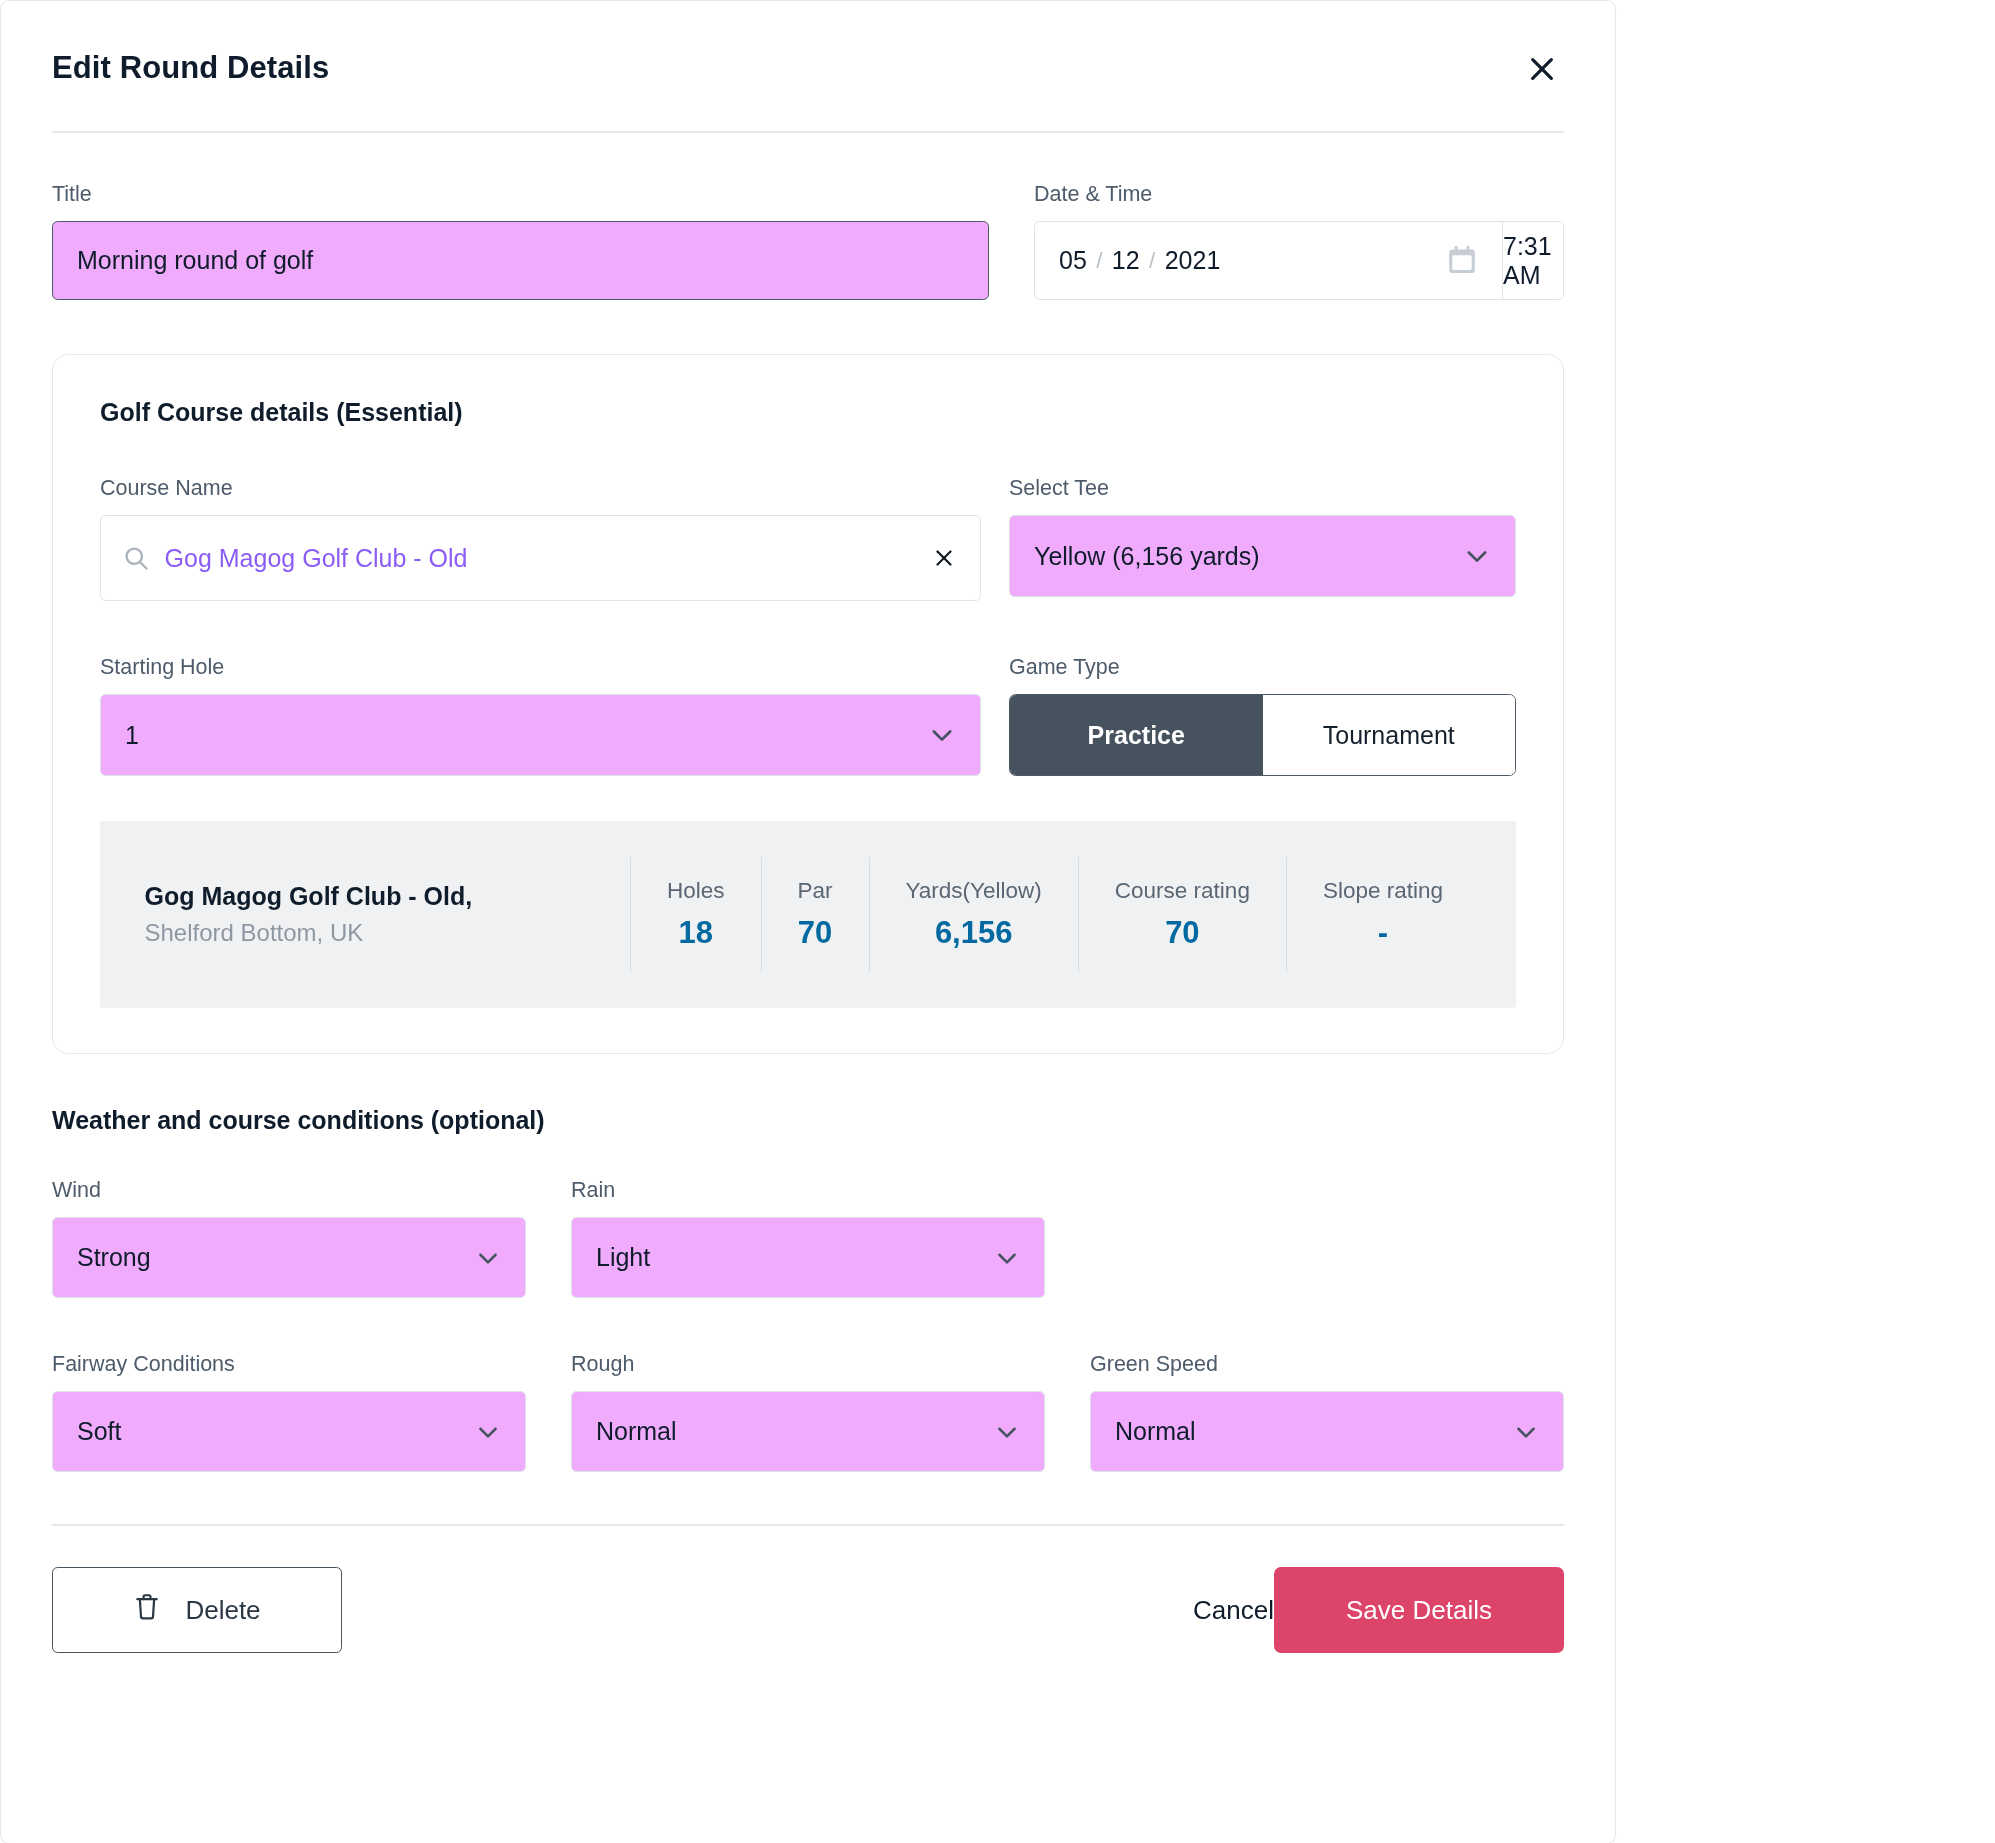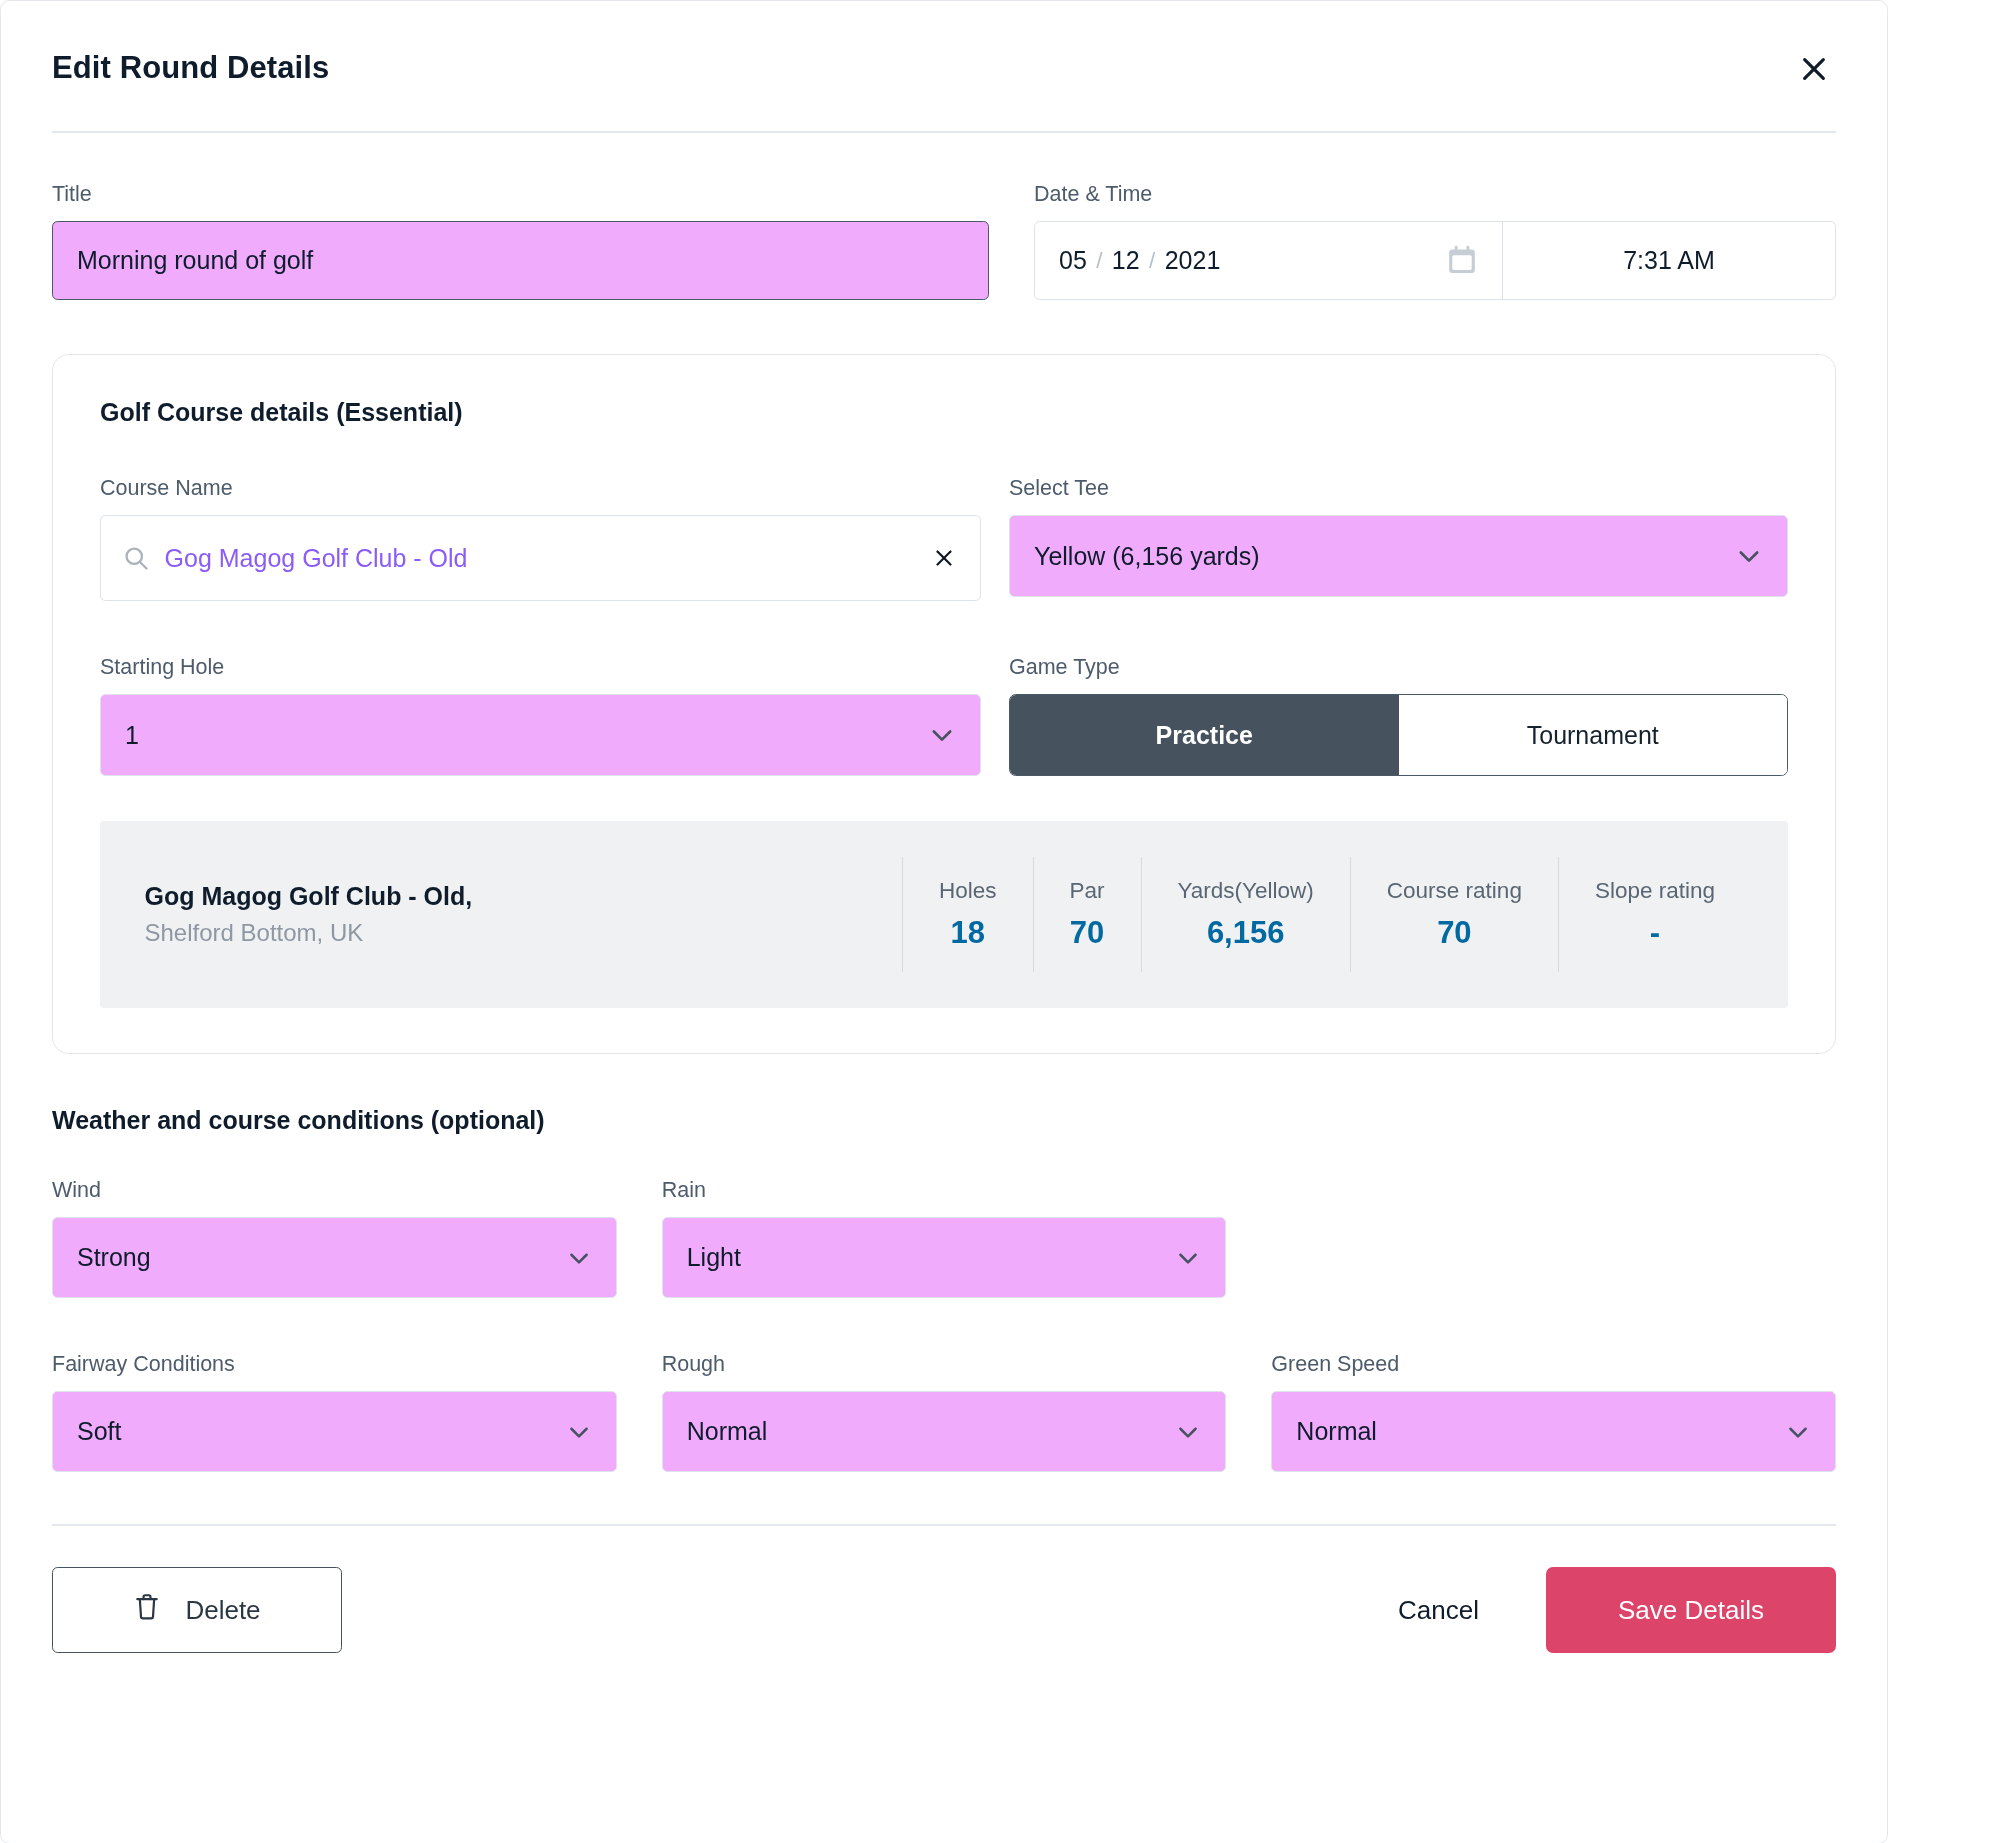--- a/index.html
+++ b/index.html
@@ -6,21 +6,21 @@
 
   html, body {
     width: 1996px;
     height: 1844px;
     background: #ffffff;
     font-family: "Liberation Sans", sans-serif;
   }
 
   .modal {
     position: relative;
-    width: 1888px;
+    width: 1616px;
     height: 1844px;
     background: #ffffff;
     border: 1.9px solid #e3e7eb;
     border-radius: 9.4px;
     overflow: hidden;
   }
 
   
   .modal-header {
     padding: 49px 51px 0 51px;
@@ -244,21 +244,20 @@
     justify-content: center;
     gap: 24px;
     font-size: 26px;
     color: #2b3744;
     cursor: pointer;
   }
   .footer-right {
     margin-left: auto;
     display: flex;
     align-items: center;
-    gap: 67px;
   }
   .btn-cancel {
     font-size: 26px;
     color: #0f1c2b;
     background: none;
     border: none;
     cursor: pointer;
     font-family: inherit;
   }
   .btn-save {

